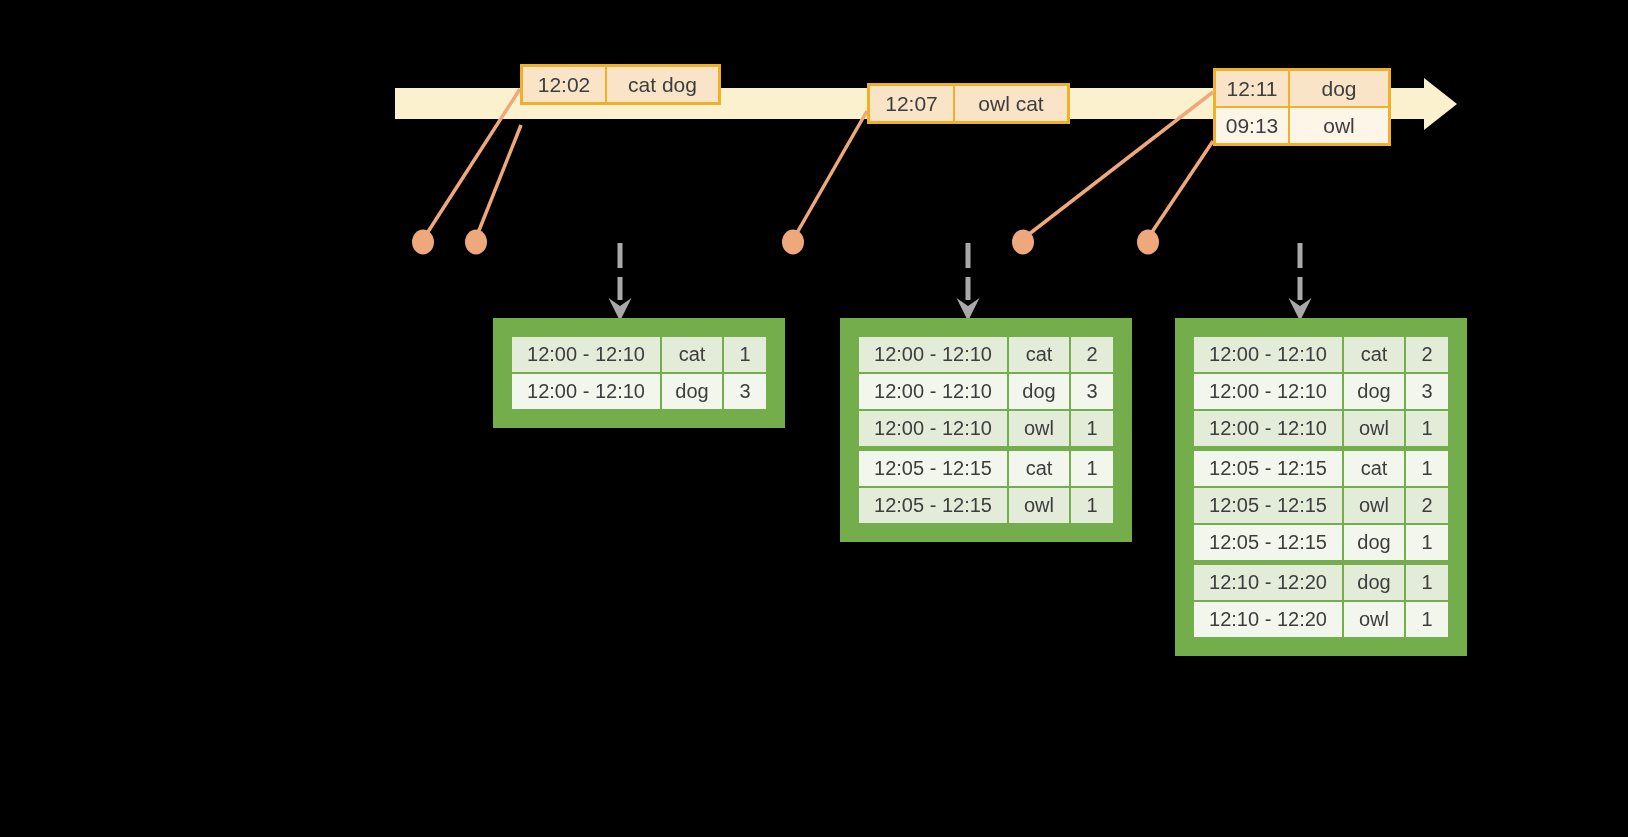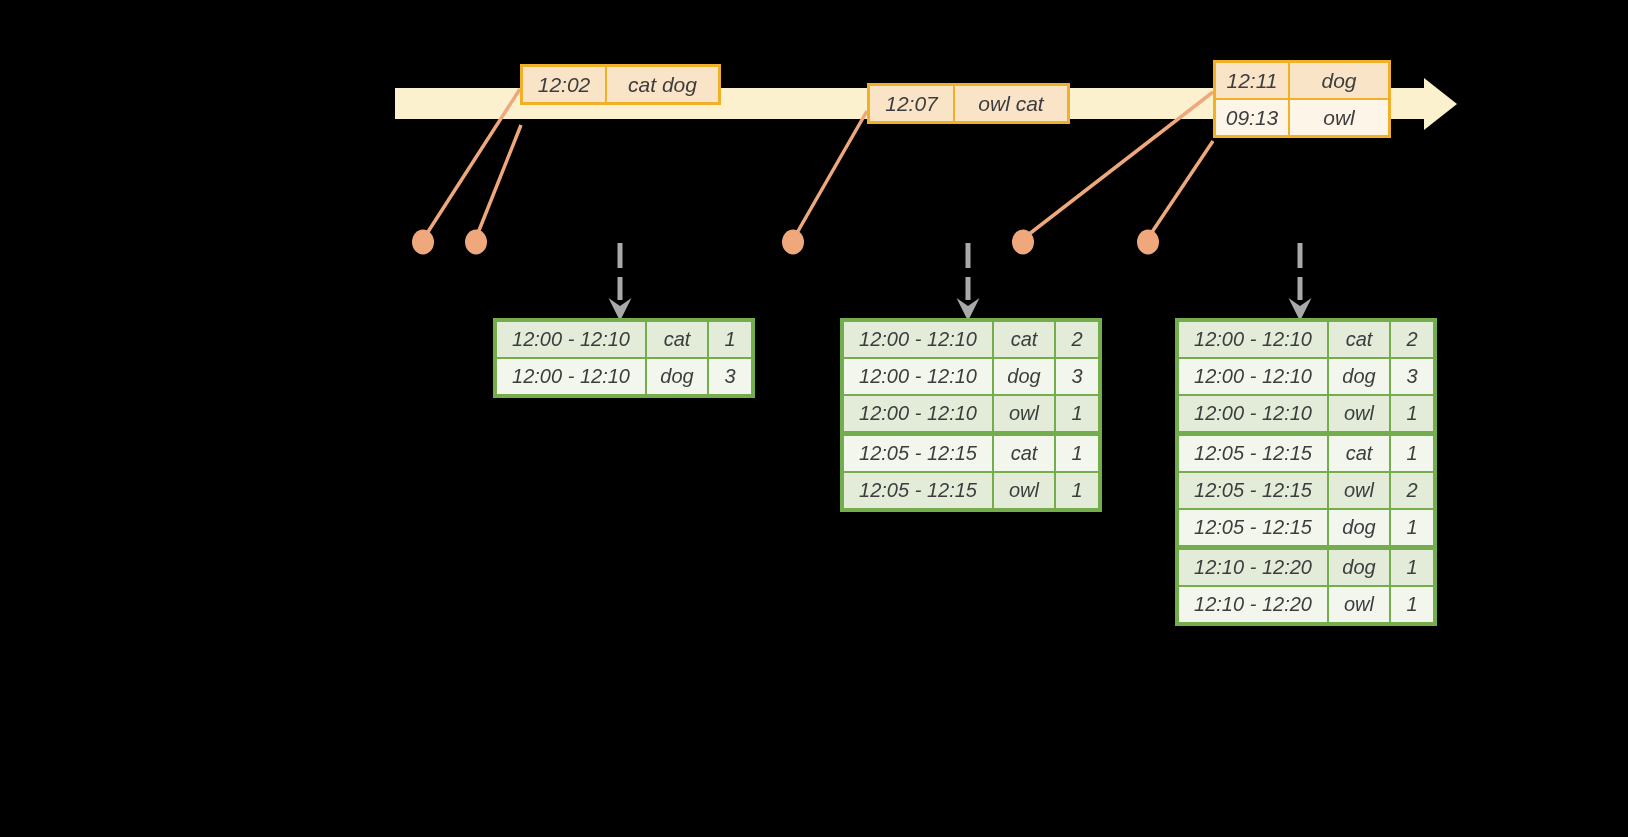--- a/index.html
+++ b/index.html
@@ -3,41 +3,41 @@
 <meta charset="utf-8">
 <style>
   :root{
     --background:#000; --timeline-fill:#FCF1CE; --event-border:#F0B028;
     --event-row-dark:#FAE4C7; --event-row-light:#FDF5E8; --marker:#EFA87B;
     --trigger-arrow:#A9A9A9; --result-border:#74AD4C; --result-row-dark:#E3EBD9;
     --result-row-light:#F2F6ED; --text-color:#3D3D3D;
   }
   html,body{margin:0;padding:0;background:var(--background);}
   .canvas{position:relative;width:1628px;height:837px;background:var(--background);
-          overflow:hidden;font-family:"Liberation Sans",sans-serif;color:var(--text-color);font-style:italic;}
+          overflow:hidden;font-family:"Liberation Sans",sans-serif;color:var(--text-color);}
   svg.layer{position:absolute;left:0;top:0;}
   .band{fill:var(--timeline-fill);}
   .connector{stroke:var(--marker);stroke-width:3.5px;fill:none;}
   .dot{fill:var(--marker);}
   .trigger-shaft{stroke:var(--trigger-arrow);stroke-width:5px;stroke-dasharray:25 9;fill:none;}
   .trigger-head{fill:var(--trigger-arrow);}
 
   
   .etable{position:absolute;background:var(--event-border);padding:3px;
           display:flex;flex-direction:column;gap:2px;box-sizing:border-box;}
   .erow{display:flex;gap:2px;height:35px;}
   .erow.dark  .ecell{background:var(--event-row-dark);}
   .erow.light .ecell{background:var(--event-row-light);}
   .ecell{display:flex;align-items:center;justify-content:center;font-size:21px;}
   .et1 .etime{width:82px;} .et1 .ewords{width:111px;}
   .et2 .etime{width:83px;} .et2 .ewords{width:112px;}
   .et3 .etime{width:72px;} .et3 .ewords{width:98px;}
 
   
-  .rtable{position:absolute;background:var(--result-border);padding:4px;
+  .rtable{position:absolute;background:var(--result-border);padding:19px;
           display:flex;flex-direction:column;gap:5px;box-sizing:border-box;}
   .rgroup{display:flex;flex-direction:column;gap:2px;}
   .rrow{display:flex;gap:2px;height:35px;}
   .rrow.dark  .rcell{background:var(--result-row-dark);}
   .rrow.light .rcell{background:var(--result-row-light);}
   .rcell{display:flex;align-items:center;justify-content:center;font-size:20px;}
   .rwindow{width:148px;} .rword{width:60px;} .rcount{width:42px;}
 </style>
 </head>
 <body>
@@ -82,21 +82,21 @@
     </div>
   </div>
 
   <div class="etable et2" style="left:867px;top:83px;">
     <div class="erow dark">
       <div class="ecell etime">12:07</div>
       <div class="ecell ewords">owl cat</div>
     </div>
   </div>
 
-  <div class="etable et3" style="left:1213px;top:60px;justify-content:center;">
+  <div class="etable et3" style="left:1213px;top:68px;justify-content:center;">
     <div class="erow dark">
       <div class="ecell etime">12:11</div>
       <div class="ecell ewords">dog</div>
     </div>
     <div class="erow light">
       <div class="ecell etime">09:13</div>
       <div class="ecell ewords">owl</div>
     </div>
   </div>
 

